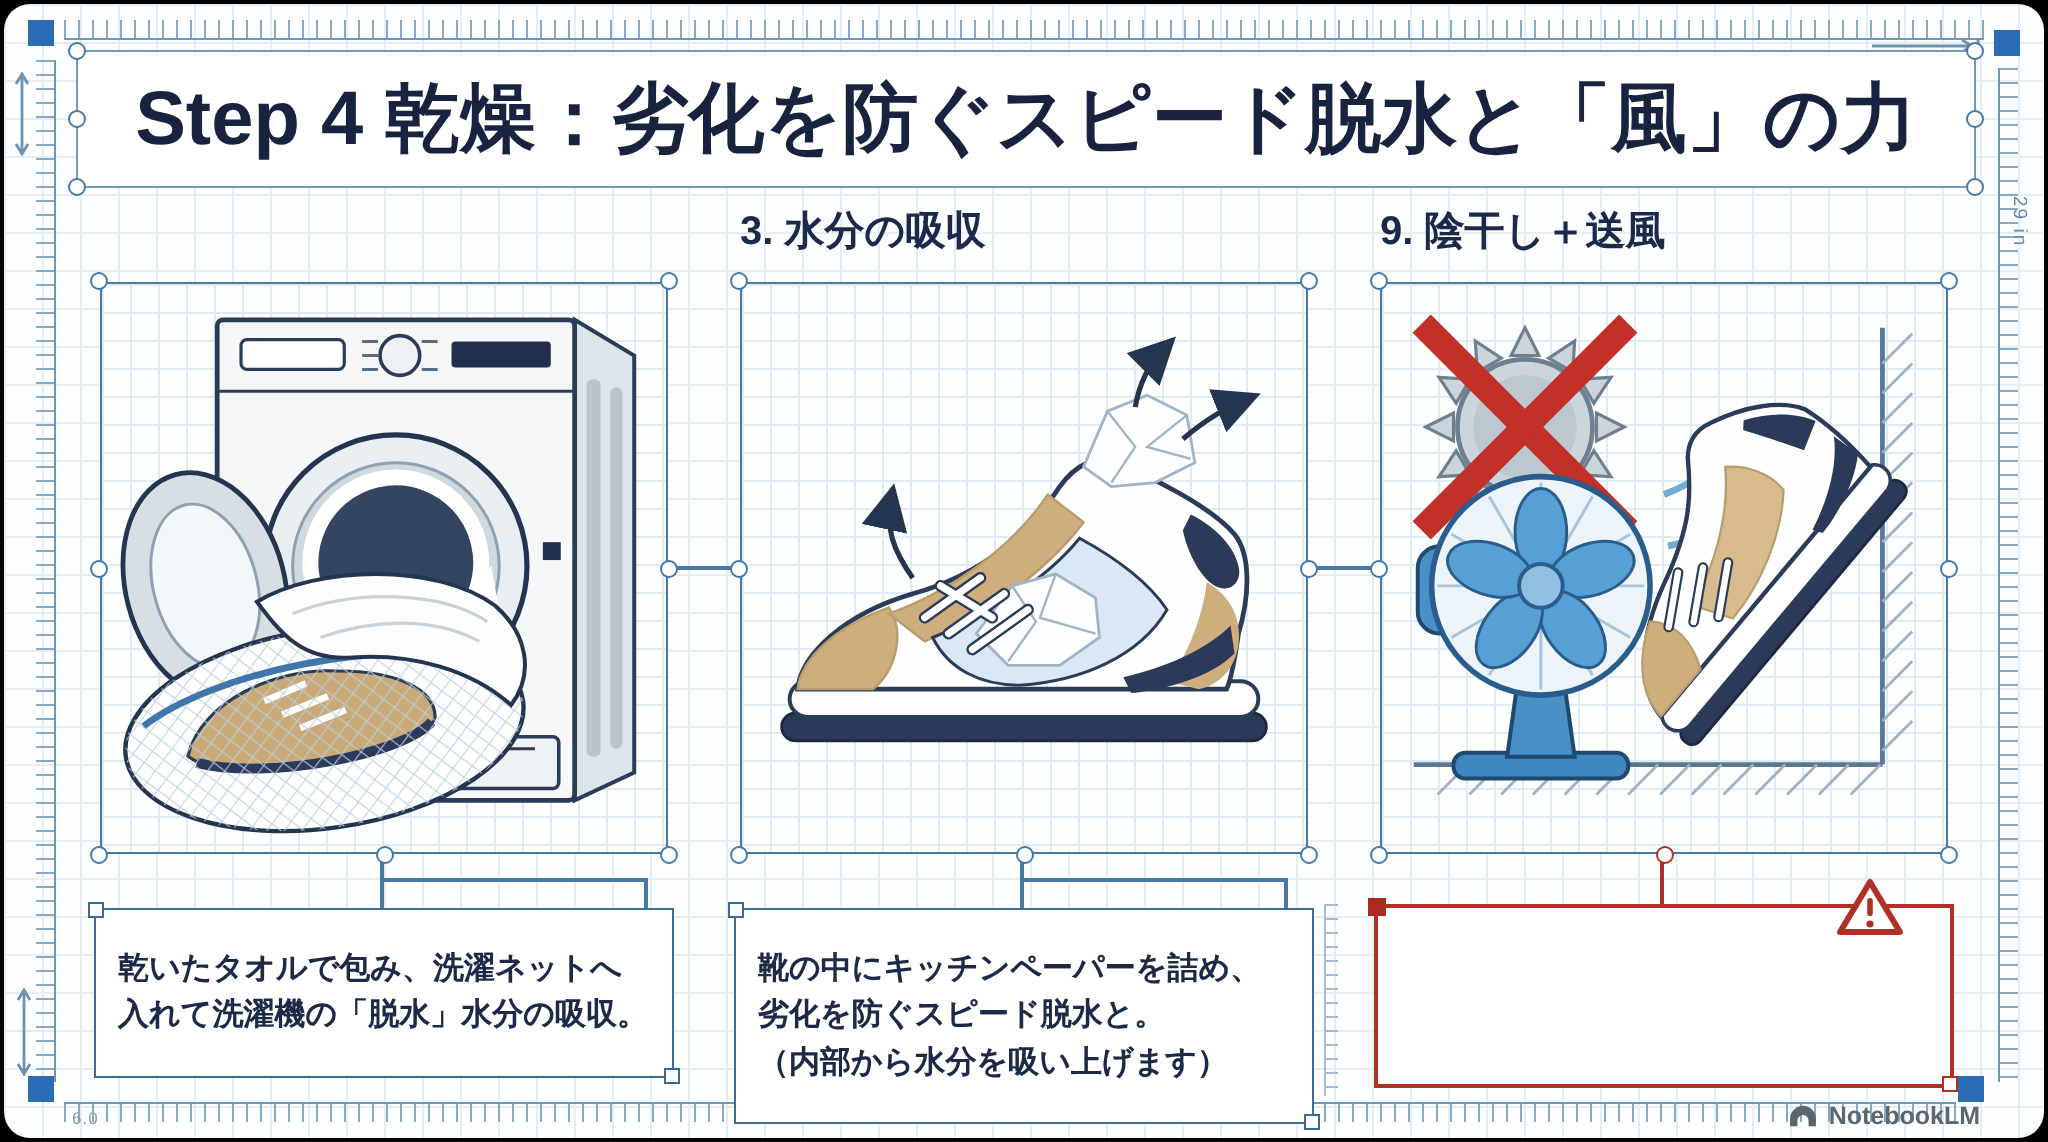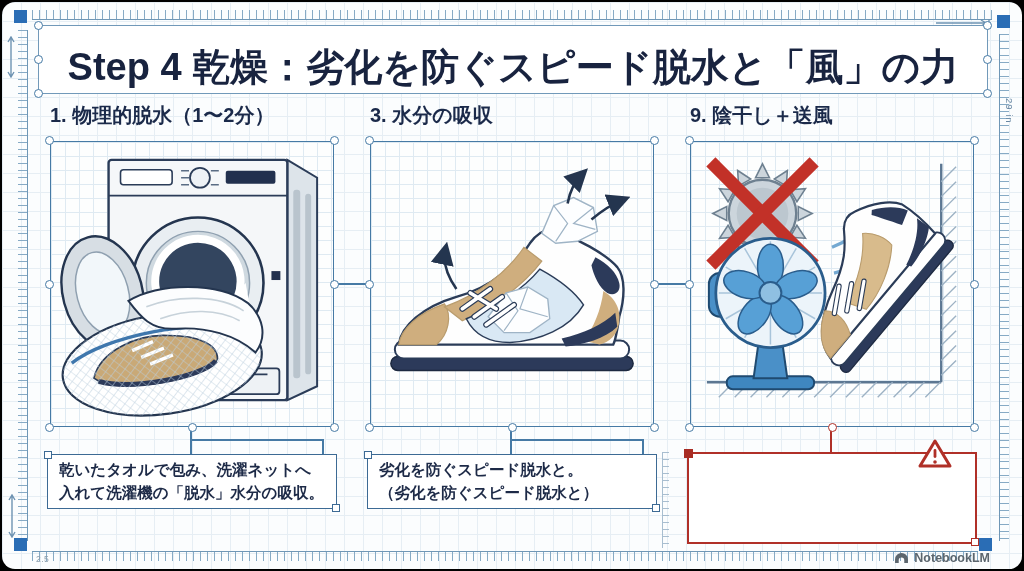--- a/index.html
+++ b/index.html
@@ -24,21 +24,21 @@
      background:repeating-linear-gradient(180deg,#9ab4c9 0 1px,transparent 1px 7px);}
   .csq{position:absolute;width:13px;height:13px;background:#2a6db5;}
   .csq.tl{left:12px;top:8px}.csq.tr{left:995px;top:13px}
   .csq.bl{left:12px;top:536px}.csq.br{left:977px;top:536px}
   .dim{position:absolute;color:#6887a3;}
   .dim-label{font-size:8.5px;letter-spacing:.5px;color:#8b9dac;}
   .dim-right{left:1002px;top:96px;writing-mode:vertical-rl;font-size:9.5px;letter-spacing:1px;}
   .dim-bl-label{left:34px;top:552px;}
   
   .titlebox{position:absolute;left:36px;top:23px;width:950px;height:69px;background:#fff;
-    border:1.6px solid #7199b9;box-sizing:border-box;display:flex;align-items:flex-end;justify-content:center;}
+    border:1.6px solid #7199b9;box-sizing:border-box;display:flex;align-items:center;justify-content:center;}
   .titlebox h1{margin:0;font-size:38px;font-weight:800;color:#18233f;letter-spacing:0;white-space:nowrap;}
   
   .h{position:absolute;width:9px;height:9px;border-radius:50%;background:#fff;
      border:1.6px solid #467aa5;box-sizing:border-box;z-index:5;}
   .h.red{border-color:#b03028;}
   .sqh{position:absolute;width:8px;height:8px;background:#fff;border:1.4px solid #3c6a94;box-sizing:border-box;z-index:5;}
   .rsq-filled{position:absolute;width:9px;height:9px;background:#a82c24;z-index:5;}
   .rsq-open{position:absolute;width:8px;height:8px;background:#fff;border:1.4px solid #b03028;box-sizing:border-box;z-index:5;}
   
   .col{position:absolute;top:0;width:284px;height:571px;}
@@ -47,21 +47,21 @@
   .frame{position:absolute;left:0;top:139px;width:284px;height:286px;box-sizing:border-box;
      border:1.7px solid #467aa5;background:#fdfefe;
      background-image:linear-gradient(#dfeaf2 1px,transparent 1px),
                       linear-gradient(90deg,#dfeaf2 1px,transparent 1px);
      background-size:14px 14px;}
   .frame svg{position:absolute;inset:0;width:100%;height:100%;}
   .conn{position:absolute;background:#467aa5;}
   .conn.red{background:#b03028;}
   
   .caption{position:absolute;left:-3px;top:452px;width:290px;box-sizing:border-box;background:#fff;
-     border:1.7px solid #3c6a94;padding:3px 11px;font-size:15.5px;font-weight:700;color:#1d2a47;line-height:1.5;}
+     border:1.7px solid #3c6a94;padding:18px 11px;font-size:15.5px;font-weight:700;color:#1d2a47;line-height:1.5;}
   .warnbox{position:absolute;left:-3px;top:450px;width:290px;height:92px;box-sizing:border-box;background:#fff;
      border:2px solid #b03028;padding:6px 9px;font-size:14px;font-weight:700;line-height:1.6;}
   .warnbox p{margin:0;}
   .warnbox .red{color:#c0392b;}
   .warnbox .dark{color:#1d2a47;}
   .warn-tri{position:absolute;left:228px;top:-16px;width:36px;height:32px;z-index:6;}
   
   .brand{position:absolute;right:32px;bottom:4px;display:flex;align-items:center;gap:5px;
      color:#5c666e;font-size:12.5px;font-weight:700;}
   .brand svg{width:15px;height:12px;}
@@ -85,37 +85,36 @@
   <svg class="dim" style="left:4px;top:34px" width="10" height="42">
     <path d="M5,2 L5,40 M2,6 L5,1 L8,6 M2,36 L5,41 L8,36" stroke="#6e93b2" stroke-width="1.4" fill="none"></path>
   </svg>
   <svg class="dim" style="left:933px;top:16px" width="56" height="10">
     <path d="M1,5 L50,5 M46,2 L51,5 L46,8 M54,1 L54,9" stroke="#6e93b2" stroke-width="1.4" fill="none"></path>
   </svg>
   <svg class="dim" style="left:5px;top:492px" width="10" height="44">
     <path d="M5,2 L5,42 M2,6 L5,1 L8,6 M2,38 L5,43 L8,38" stroke="#6e93b2" stroke-width="1.4" fill="none"></path>
   </svg>
   <div class="dim dim-right">29 in</div>
-  <div class="dim dim-label dim-bl-label" style="position:absolute">2.5</div>
+  <div class="dim dim-label dim-bl-label" style="position:absolute">6.0</div>
 
   <div class="titlebox">
     <span class="h" style="left:-5px;top:-5px"></span>
         <span class="h" style="right:-5px;top:-5px"></span>
     <span class="h" style="left:-5px;bottom:-5px"></span>
         <span class="h" style="right:-5px;bottom:-5px"></span>
     <span class="h" style="left:-5px;top:29px"></span>
         <span class="h" style="right:-5px;top:29px"></span>
     <h1>Step 4 乾燥：劣化を防ぐスピード脱水と「風」の力</h1>
   </div>
 
   <div class="conn" style="left:331px;top:281px;width:38px;height:2px"></div>
   <div class="conn" style="left:651px;top:281px;width:38px;height:2px"></div>
 
   <div class="col col1">
-    <div class="heading">1. 物理的脱水（1〜2分）</div>
     <div class="frame">
       <span class="h" style="left:-6px;top:-6px"></span>
           <span class="h" style="right:-6px;top:-6px"></span>
       <span class="h" style="left:-6px;bottom:-6px"></span>
           <span class="h" style="right:-6px;bottom:-6px"></span>
       <span class="h" style="left:-6px;top:138px"></span>
           <span class="h" style="right:-6px;top:138px"></span>
       <span class="h" style="left:137px;bottom:-6px"></span>
       <svg viewBox="0 0 284 286">
         <defs>
@@ -224,22 +223,23 @@
           <path d="M222,78 C234,68 244,62 254,58" marker-end="url(#ahn)"></path>
         </g>
       </svg>
     </div>
     <div class="conn" style="left:140px;top:425px;width:2px;height:28px"></div>
     <div class="conn" style="left:140px;top:437px;width:134px;height:2px"></div>
     <div class="conn" style="left:272px;top:437px;width:2px;height:16px"></div>
     <div class="caption">
       <span class="sqh" style="left:-4px;top:-4px"></span>
       <span class="sqh" style="right:-4px;bottom:-4px"></span>
+      <div>靴の中にキッチンペーパーを詰め、</div>
       <div>劣化を防ぐスピード脱水と。</div>
-      <div>（劣化を防ぐスピード脱水と）</div>
+      <div>（内部から水分を吸い上げます）</div>
     </div>
   </div>
 
   <div class="col col3">
     <div class="heading">9. 陰干し＋送風</div>
     <div class="frame">
       <span class="h" style="left:-6px;top:-6px"></span>
           <span class="h" style="right:-6px;top:-6px"></span>
       <span class="h" style="left:-6px;bottom:-6px"></span>
           <span class="h" style="right:-6px;bottom:-6px"></span>

